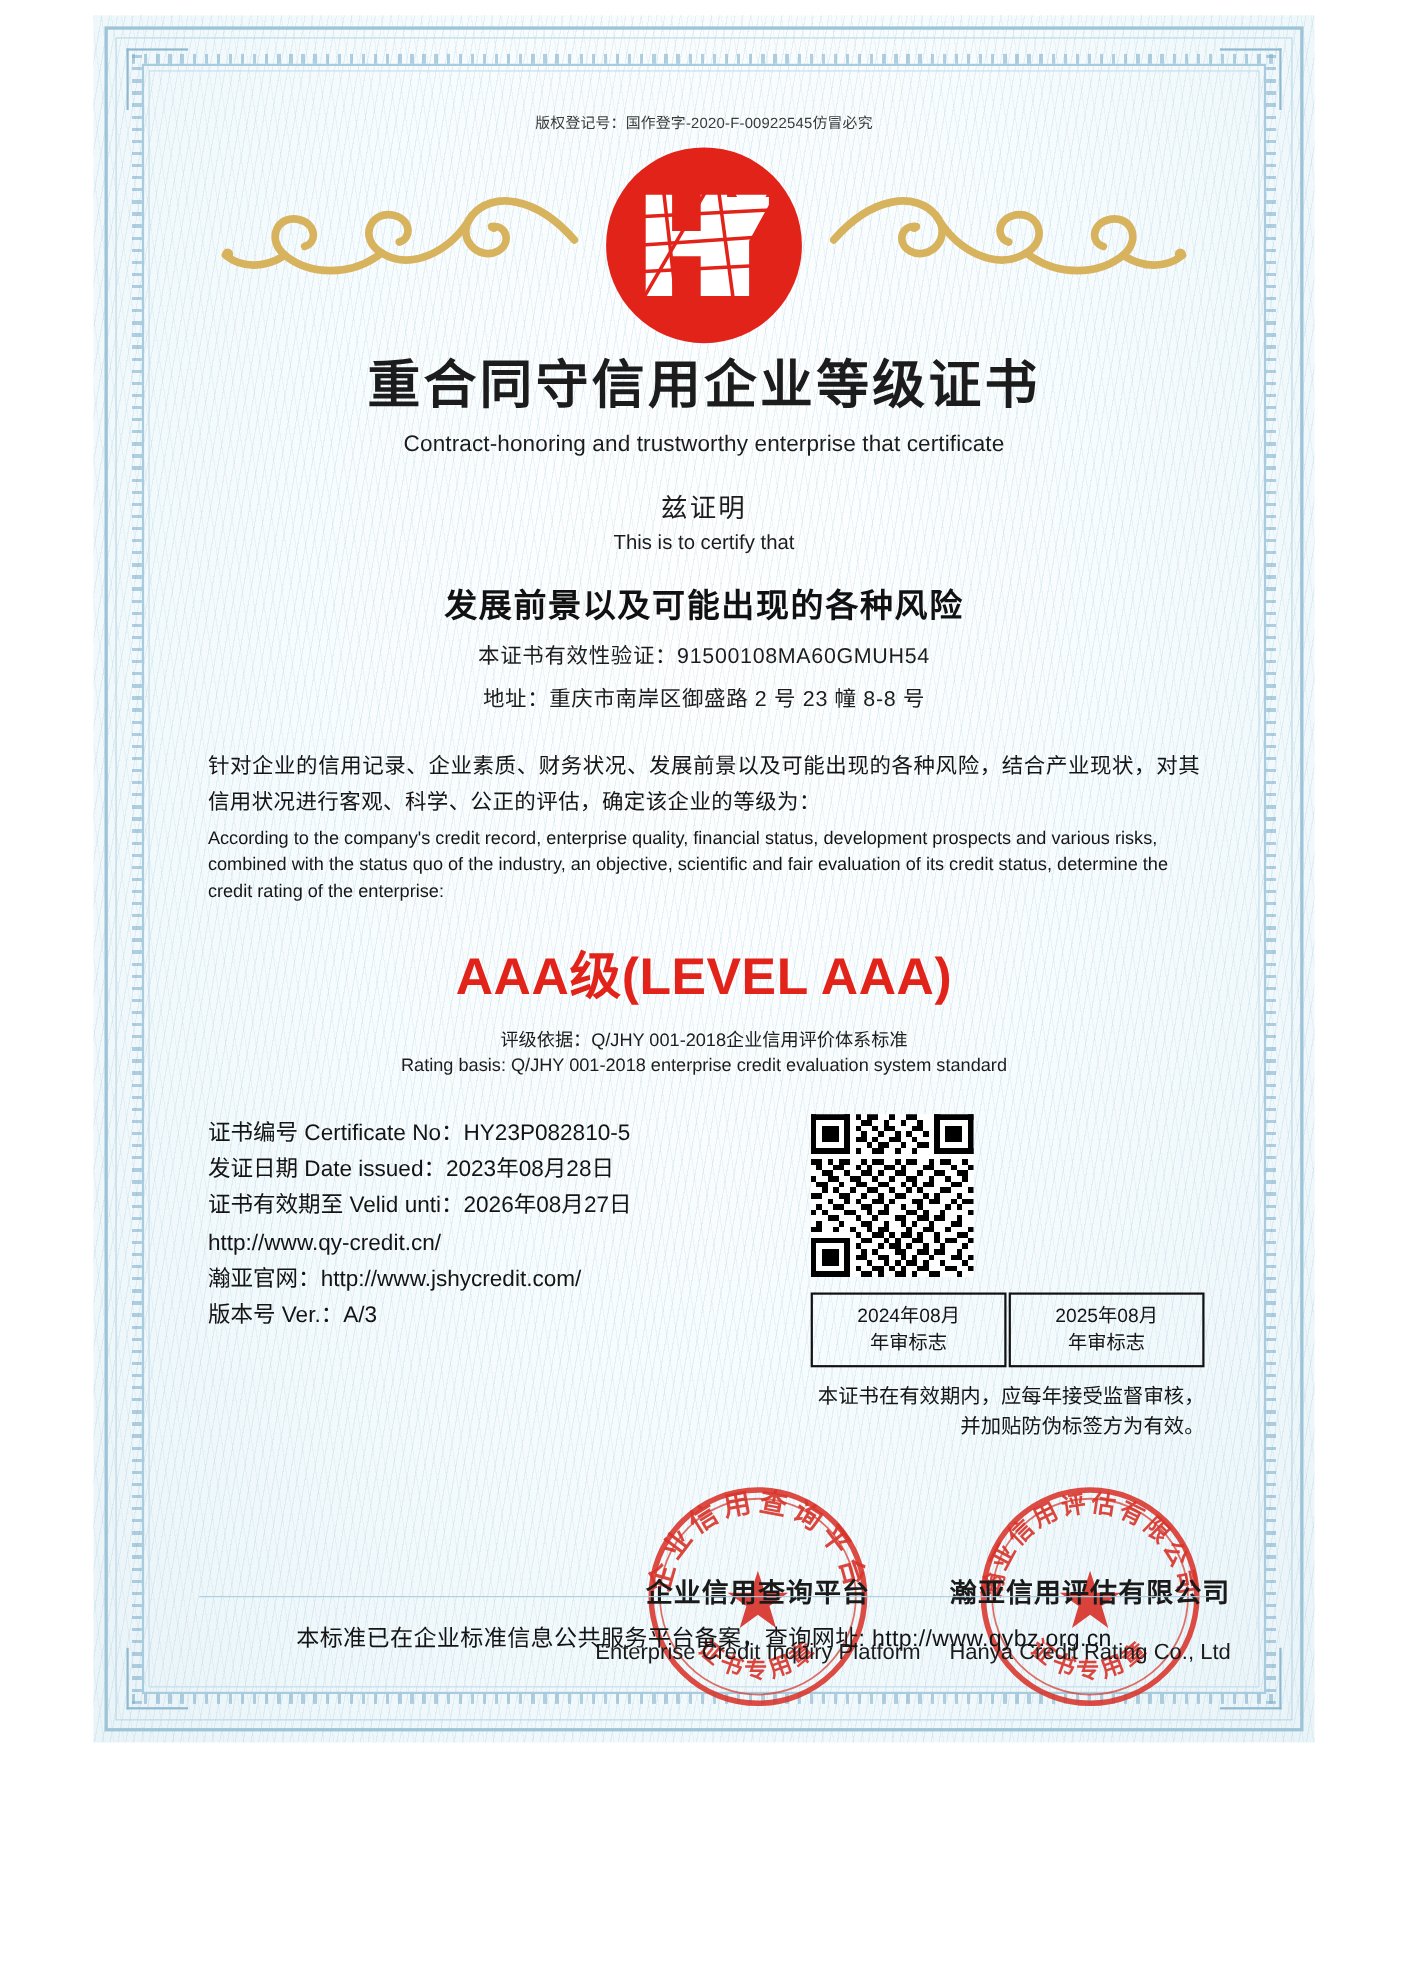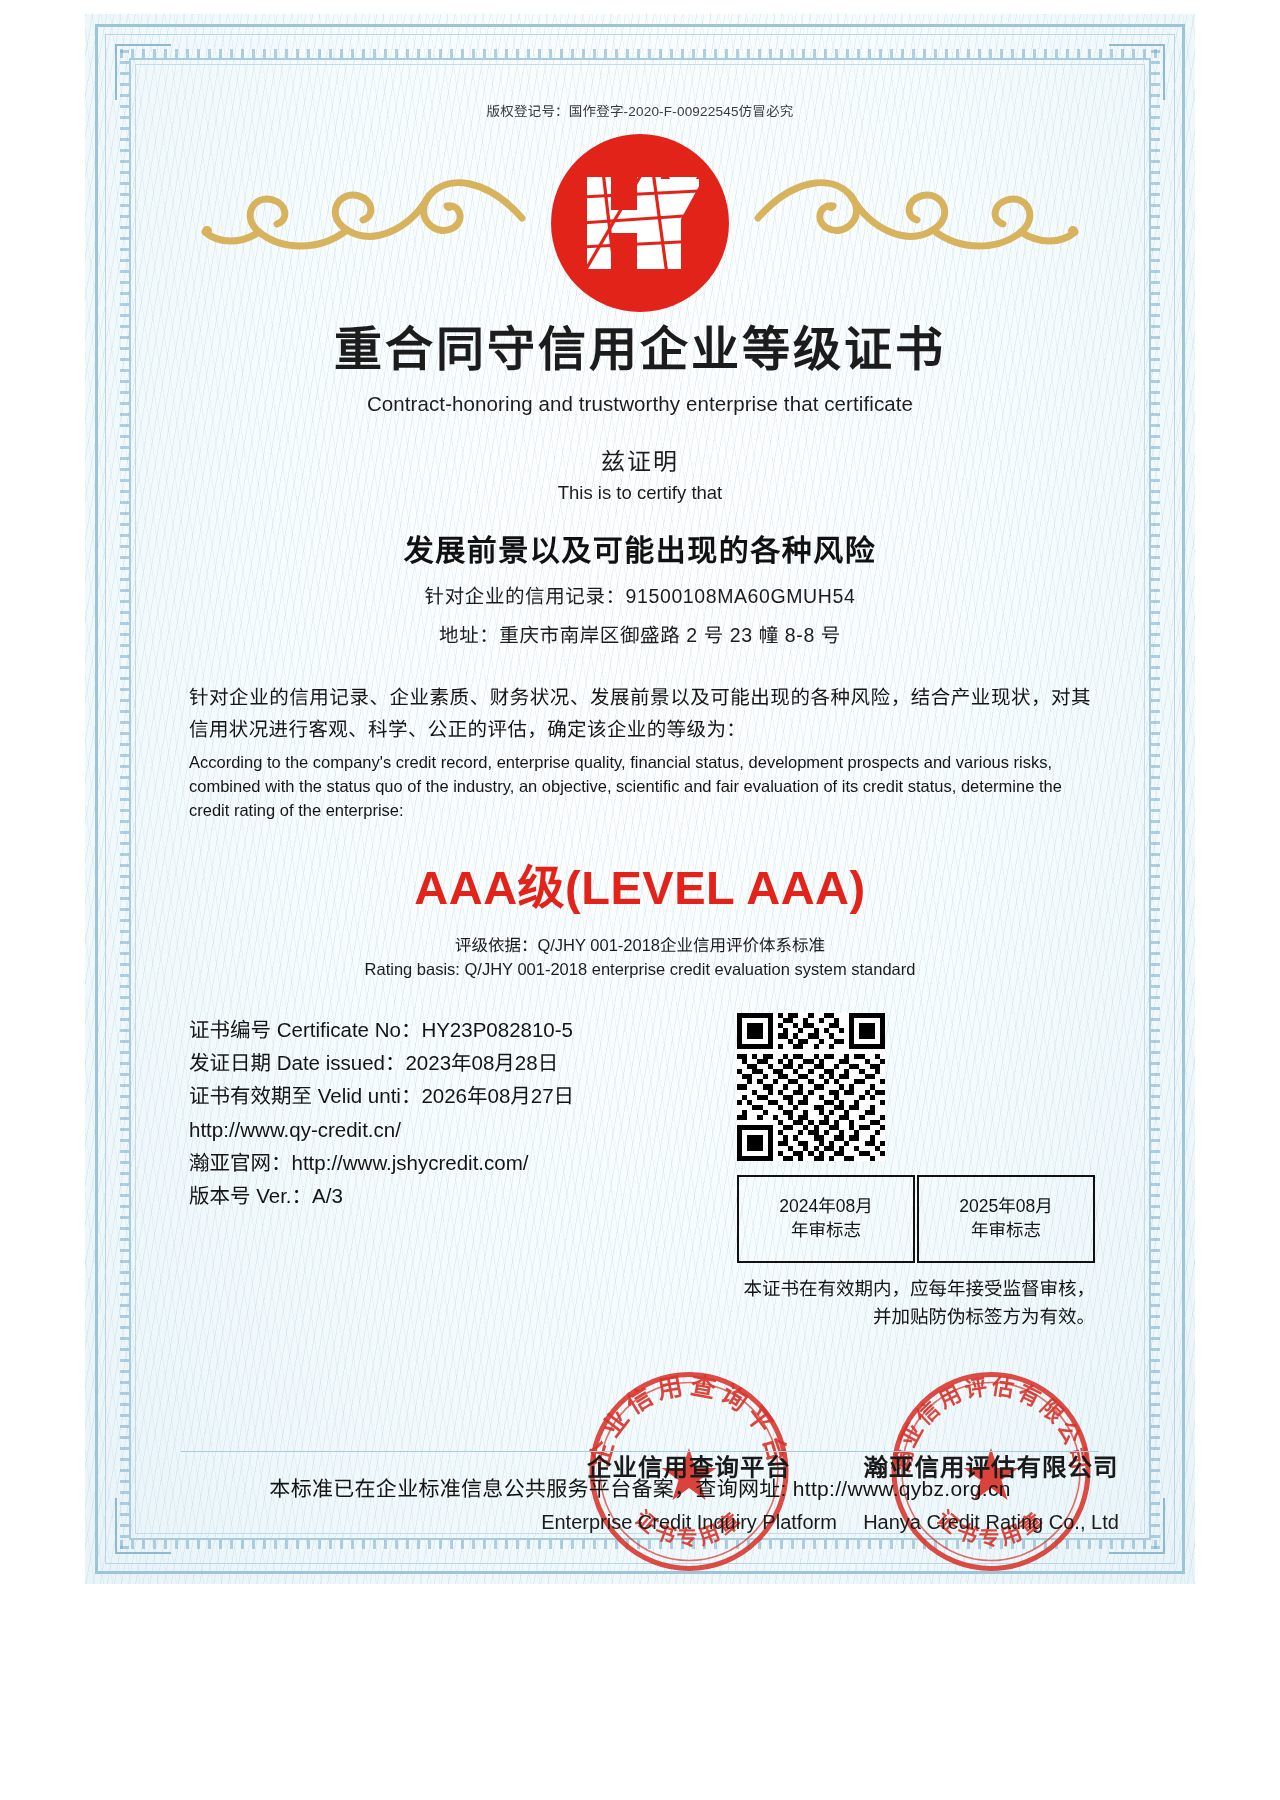--- a/index.html
+++ b/index.html
@@ -250,21 +250,21 @@
     margin-left: 14px;
     letter-spacing: 0.3px;
   }
   .stamp-boxes {
     display: flex;
     gap: 0;
     margin-top: 14px;
   }
   .stamp-box {
     width: 178px;
-    height: 88px;
+    height: 68px;
     border: 2px solid #111;
     display: flex;
     flex-direction: column;
     align-items: center;
     justify-content: center;
     font-size: 17.5px;
     color: #141414;
     line-height: 1.35;
     box-sizing: border-box;
   }
@@ -401,21 +401,21 @@
       </div>
     </div>
 
     <div class="title-cn">重合同守信用企业等级证书</div>
     <div class="title-en">Contract-honoring and trustworthy enterprise that certificate</div>
 
     <div class="certify-cn">兹证明</div>
     <div class="certify-en">This is to certify that</div>
 
     <div class="company">发展前景以及可能出现的各种风险</div>
-    <div class="company-line">针对企业的信用记录：91500108MA60GMUH54</div>
+    <div class="company-line">本证书有效性验证：91500108MA60GMUH54</div>
     <div class="company-line">地址：重庆市南岸区御盛路 2 号 23 幢 8-8 号</div>
 
     <div class="para">
       <div class="para-cn">针对企业的信用记录、企业素质、财务状况、发展前景以及可能出现的各种风险，结合产业现状，对其信用状况进行客观、科学、公正的评估，确定该企业的等级为：</div>
       <div class="para-en">According to the company's credit record, enterprise quality, financial status, development prospects and various risks, combined with the status quo of the industry, an objective, scientific and fair evaluation of its credit status, determine the credit rating of the enterprise:</div>
     </div>
 
     <div class="level">AAA级(LEVEL AAA)</div>
     <div class="basis-cn">评级依据：Q/JHY 001-2018企业信用评价体系标准</div>
     <div class="basis-en">Rating basis: Q/JHY 001-2018 enterprise credit evaluation system standard</div>

